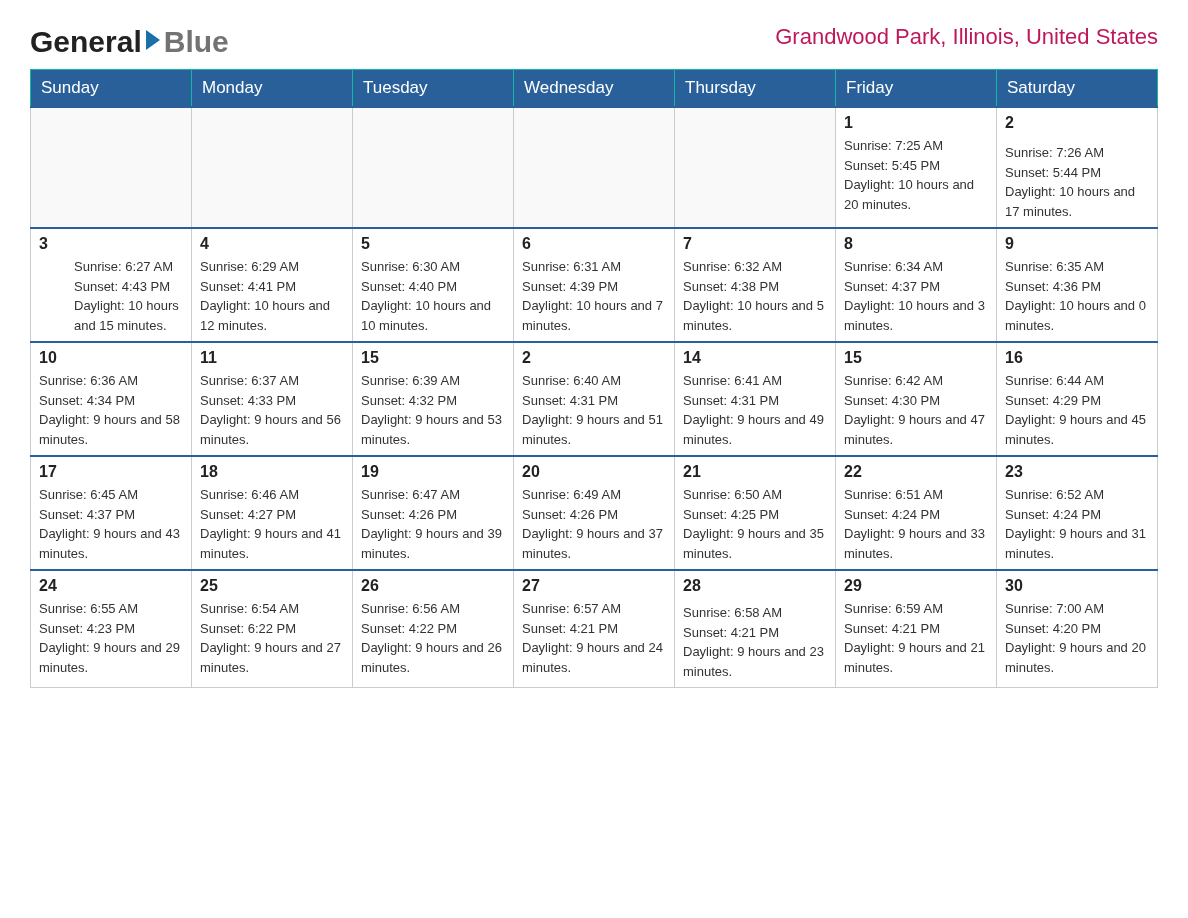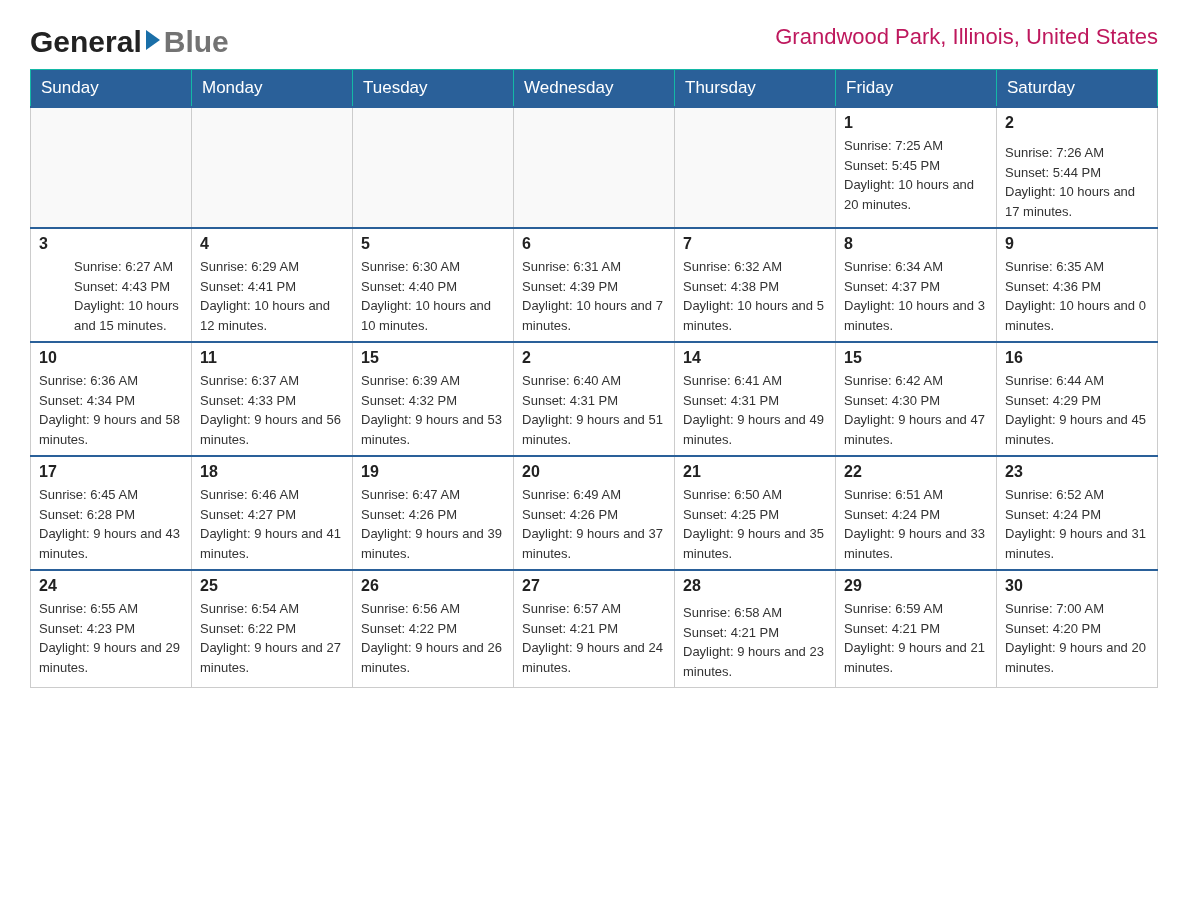--- a/index.html
+++ b/index.html
@@ -233,21 +233,21 @@
           <div class="day-number">16</div>
           <div class="day-info" style="white-space: pre-line;">Sunrise: 6:44 AM
 Sunset: 4:29 PM
 Daylight: 9 hours and 45 minutes.</div>
         </td>
       </tr>
       <tr>
         <td>
           <div class="day-number">17</div>
           <div class="day-info" style="white-space: pre-line;">Sunrise: 6:45 AM
-Sunset: 6:28 PM
+Sunset: 4:37 PM
 Daylight: 9 hours and 43 minutes.</div>
         </td>
         <td>
           <div class="day-number">18</div>
           <div class="day-info" style="white-space: pre-line;">Sunrise: 6:46 AM
 Sunset: 4:27 PM
 Daylight: 9 hours and 41 minutes.</div>
         </td>
         <td>
           <div class="day-number">19</div>

